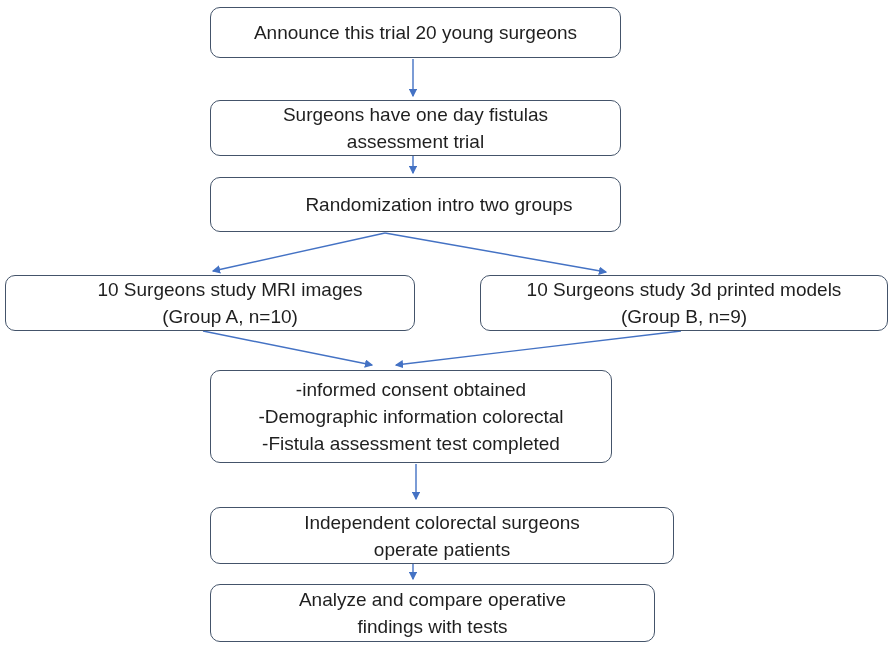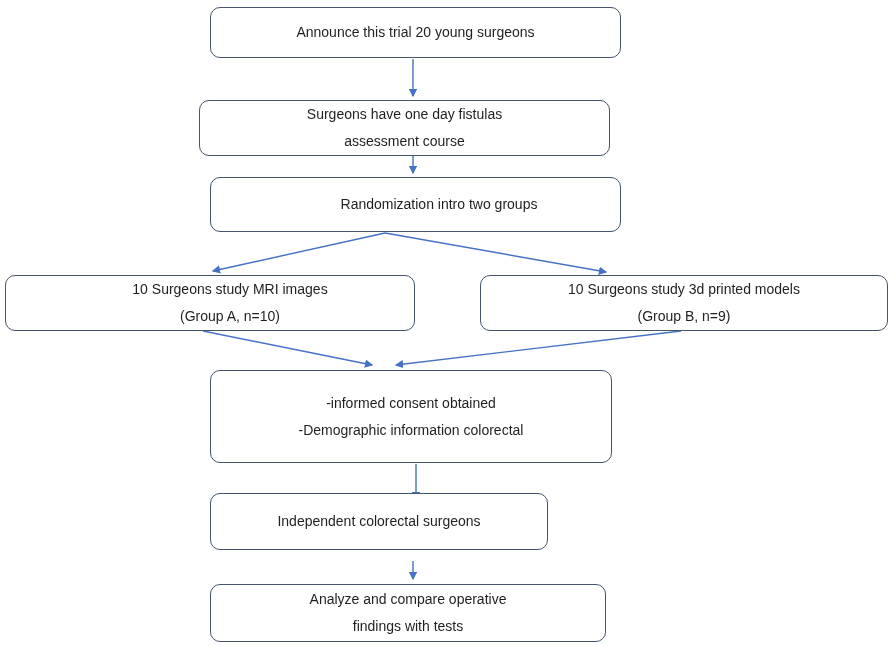--- a/index.html
+++ b/index.html
@@ -26,36 +26,36 @@
     position: absolute;
     box-sizing: border-box;
     border: 1.4px solid var(--box-border);
     border-radius: 10px;
     background: var(--background);
     display: flex;
     flex-direction: column;
     align-items: center;
     justify-content: center;
     text-align: center;
-    font-size: 14px;
+    font-size: 19px;
     line-height: 27px;
     z-index: 2;
   }
   .node .line {
     display: block;
     white-space: nowrap;
   }
   #node-announce        { left: 210px; top: 7px;   width: 411px; height: 51px; }
-  #node-course          { left: 199px; top: 100px; width: 411px; height: 56px; }
+  #node-course          { left: 210px; top: 100px; width: 411px; height: 56px; }
   #node-randomization   { left: 210px; top: 177px; width: 411px; height: 55px; padding-left: 47px; }
   #node-group-a         { left: 5px;   top: 275px; width: 410px; height: 56px; padding-left: 40px; }
   #node-group-b         { left: 480px; top: 275px; width: 408px; height: 56px; }
   #node-data-collection { left: 210px; top: 370px; width: 402px; height: 93px; }
-  #node-operate         { left: 210px; top: 493px; width: 338px; height: 57px; }
-  #node-analyze         { left: 210px; top: 584px; width: 396px; height: 58px; }
+  #node-operate         { left: 210px; top: 507px; width: 464px; height: 57px; }
+  #node-analyze         { left: 210px; top: 584px; width: 445px; height: 58px; }
   svg.edges {
     position: absolute;
     left: 0; top: 0;
     width: 895px; height: 646px;
     z-index: 1;
     pointer-events: none;
   }
   .edge {
     stroke: var(--arrow);
     stroke-width: 1.4;
@@ -86,44 +86,46 @@
     <line class="edge" x1="416" y1="464" x2="416" y2="499" marker-end="url(#arrowhead)"></line>
     <line class="edge" x1="413" y1="561" x2="413" y2="579" marker-end="url(#arrowhead)"></line>
   </svg>
 
   <div class="node" id="node-announce">
     <span class="line">Announce this trial 20 young surgeons</span>
   </div>
 
   <div class="node" id="node-course">
     <span class="line">Surgeons have one day fistulas</span>
-    <span class="line">assessment course</span>
+    <span class="line">assessment trial</span>
   </div>
 
   <div class="node" id="node-randomization">
     <span class="line">Randomization intro two groups</span>
   </div>
 
   <div class="node" id="node-group-a">
     <span class="line">10 Surgeons study MRI images</span>
     <span class="line">(Group A, n=10)</span>
   </div>
 
   <div class="node" id="node-group-b">
     <span class="line">10 Surgeons study 3d printed models</span>
     <span class="line">(Group B, n=9)</span>
   </div>
 
   <div class="node" id="node-data-collection">
     <span class="line">-informed consent obtained</span>
     <span class="line">-Demographic information colorectal</span>
+    <span class="line">-Fistula assessment test completed</span>
   </div>
 
   <div class="node" id="node-operate">
     <span class="line">Independent colorectal surgeons</span>
+    <span class="line">operate patients</span>
   </div>
 
   <div class="node" id="node-analyze">
     <span class="line">Analyze and compare operative</span>
     <span class="line">findings with tests</span>
   </div>
 
 </div>
 
 </body></html>

